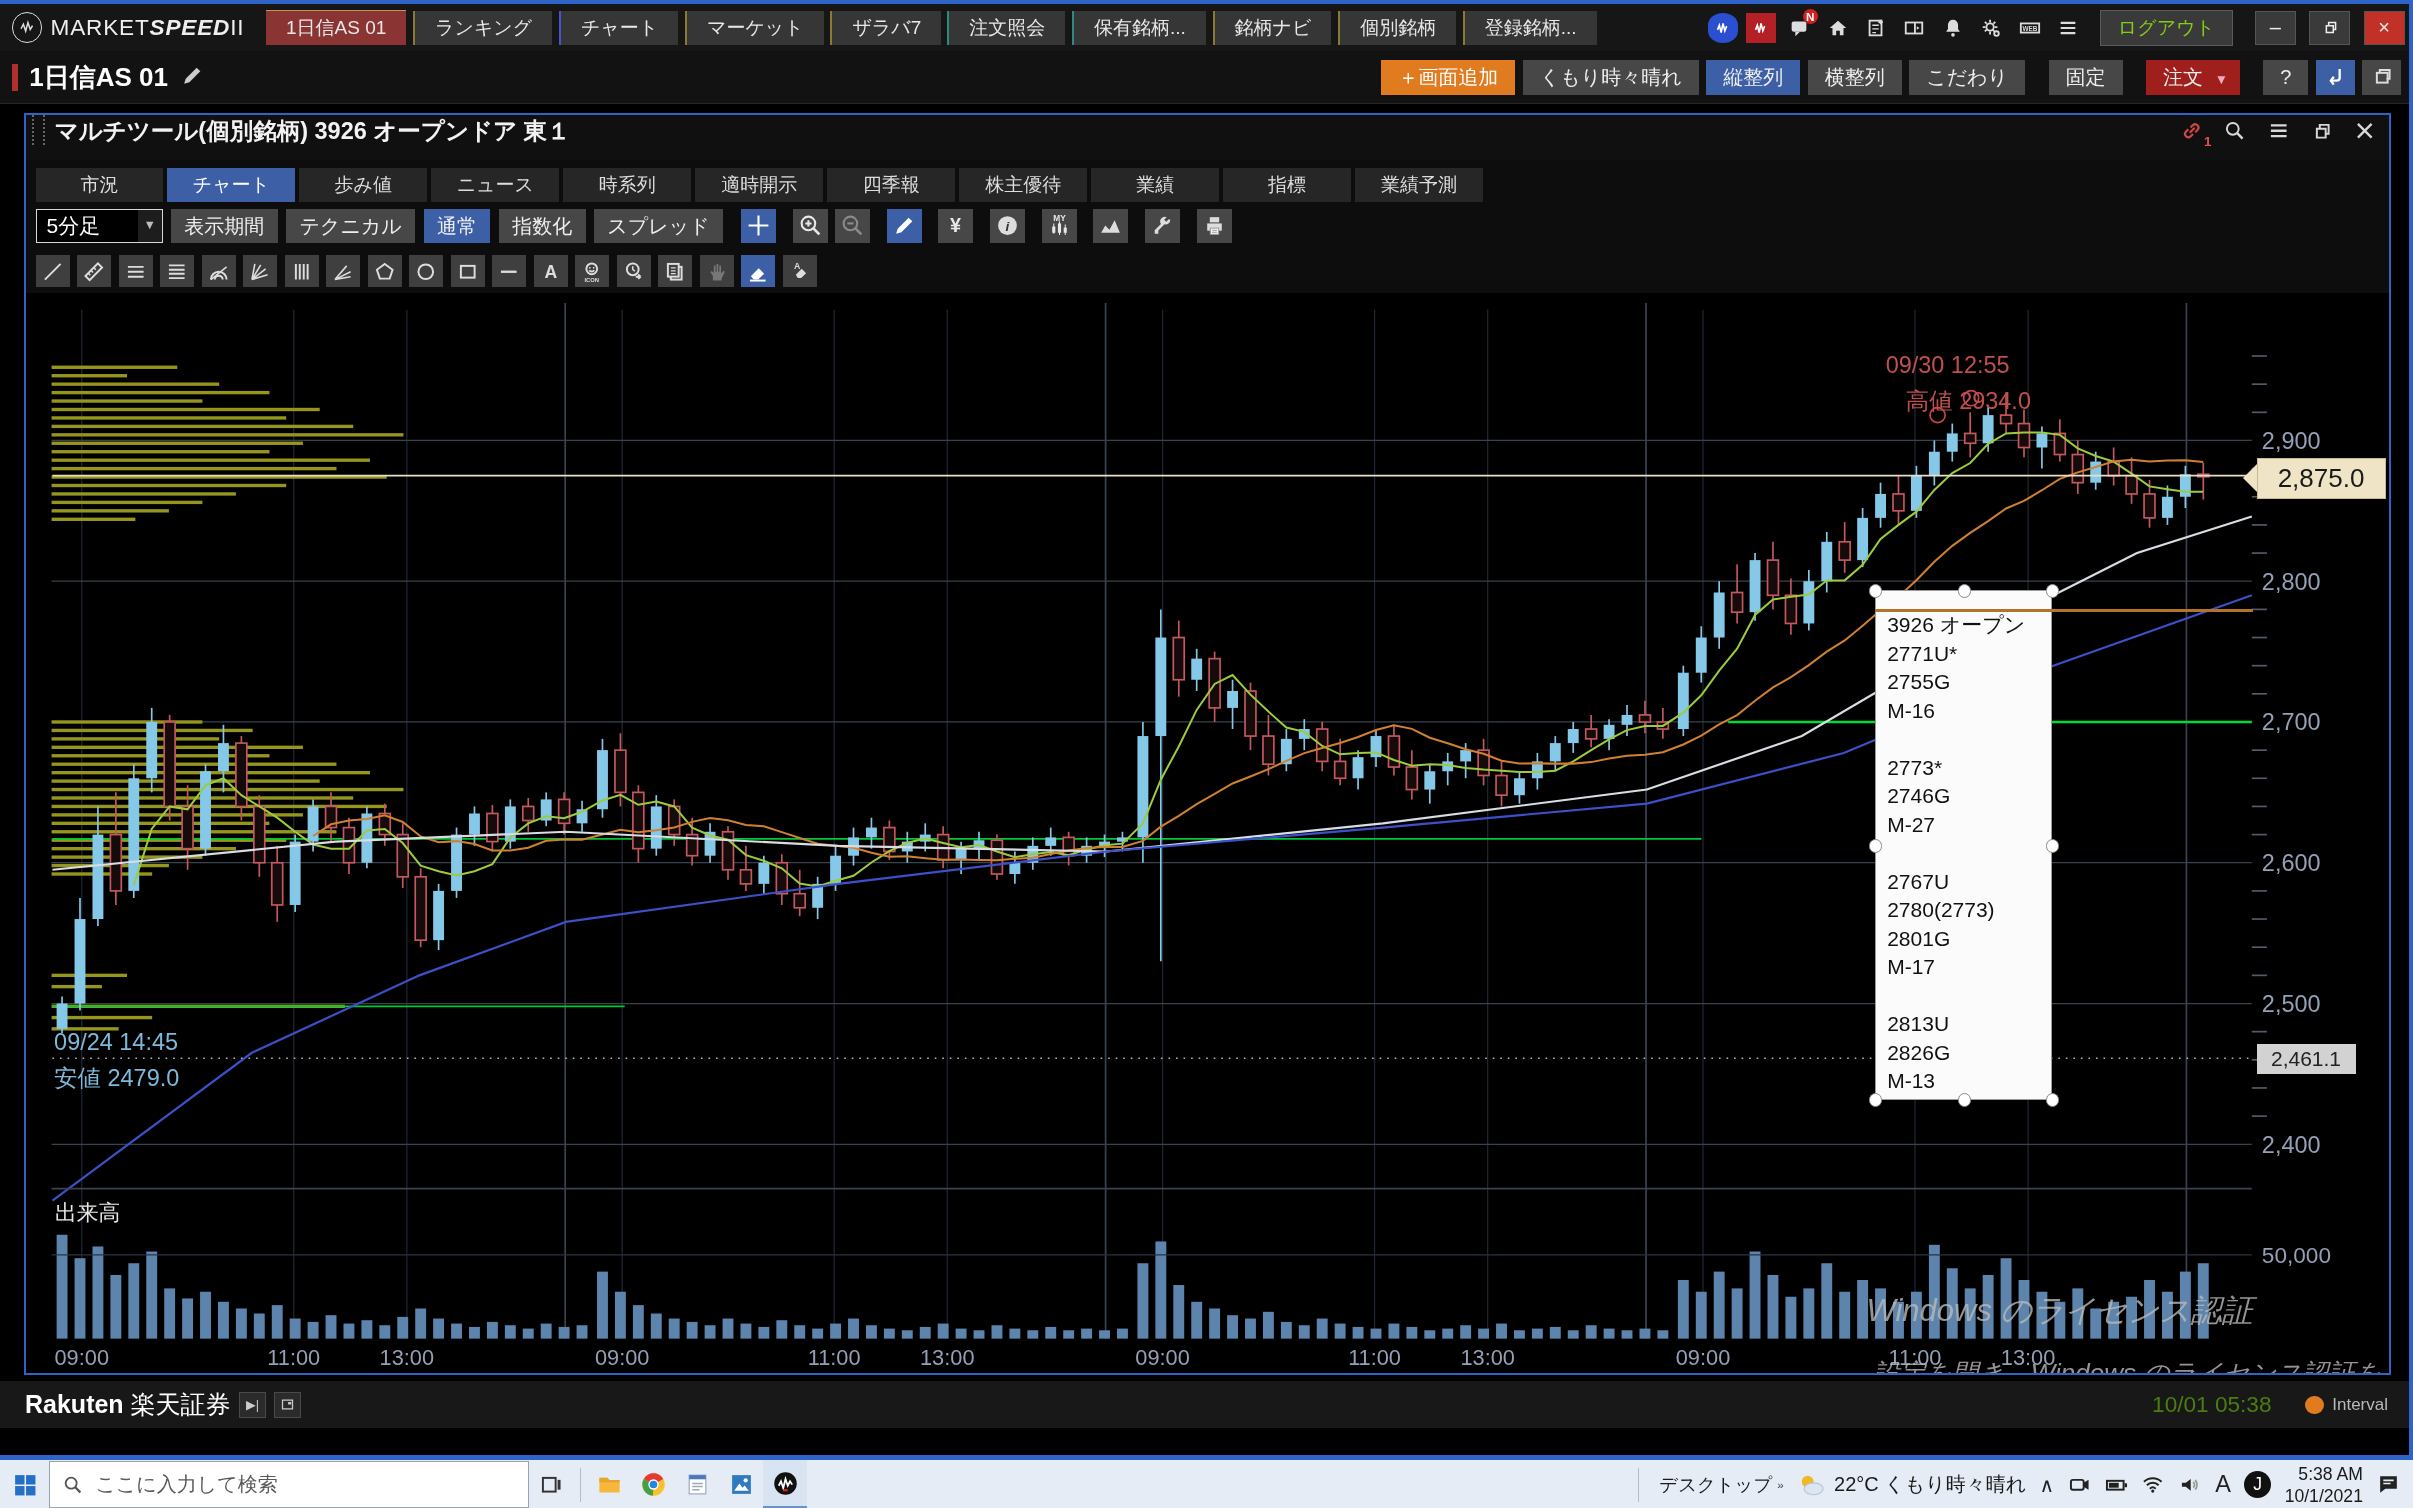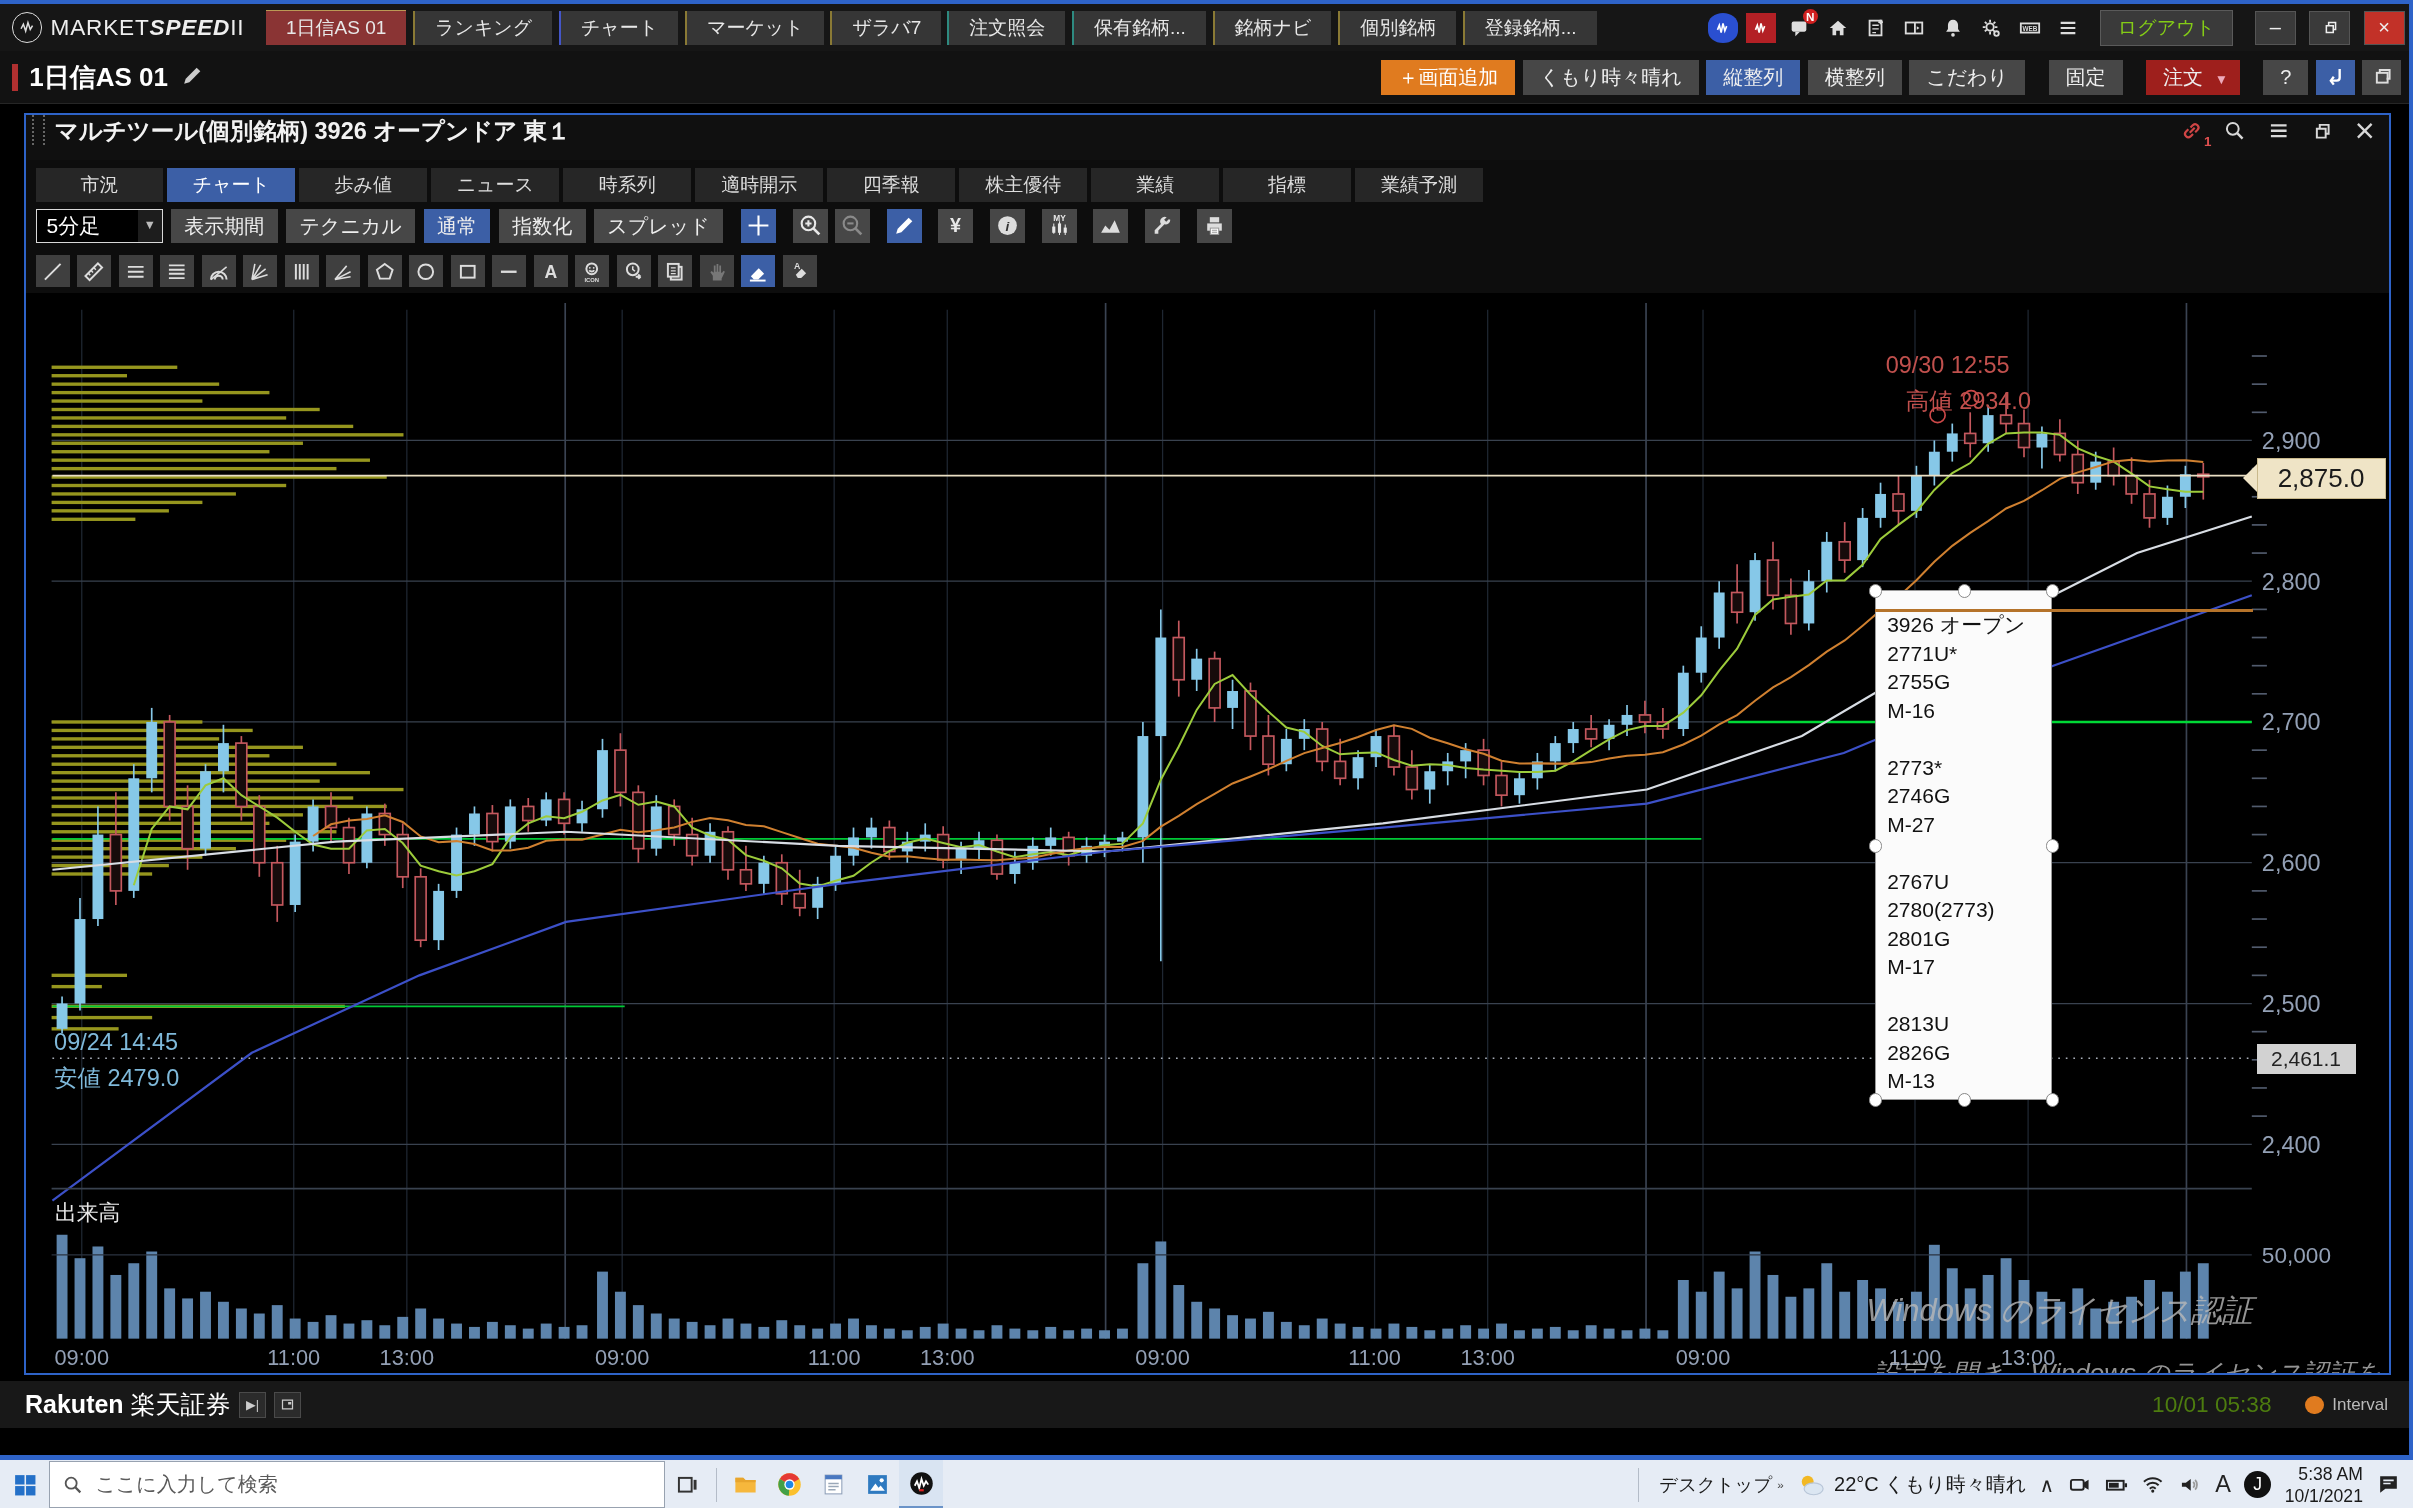--- a/index.html
+++ b/index.html
@@ -87,21 +87,21 @@
   .sbtn{width:25px;height:23.5px;background:#2b2b2b;border:0.8px solid #4a4a4a;color:#ccc;font-size:12.6px;
     display:flex;align-items:center;justify-content:center;margin-left:8.4px;}
   #sb-time{margin-left:auto;color:#4d7c0f;font-size:22.6px;}
   #interval{display:flex;align-items:center;gap:8.4px;margin-left:34px;color:#b9b9b9;font-size:17px;}
   #interval .dot{width:18.4px;height:18.4px;border-radius:50%;background:#e07b1f;}
   
   #bot-edge{height:5px;background:#2e63c8;margin-top:27px;}
   
   #taskbar{height:49px;background:#e6ecf5;display:flex;align-items:center;color:#1a1a1a;}
   .tb-start{width:49px;height:49px;display:flex;align-items:center;justify-content:center;}
-  #tb-search{width:616px;height:47px;background:#fff;border:0.8px solid #98a2b0;display:flex;align-items:center;
+  #tb-search{width:480px;height:47px;background:#fff;border:0.8px solid #98a2b0;display:flex;align-items:center;
     gap:11.7px;padding-left:11.7px;box-sizing:border-box;}
   #tb-search span{color:#5a5a5a;font-size:20px;}
   .tb-ic{width:44px;height:49px;display:flex;align-items:center;justify-content:center;}
   .tb-ic.appactive{border-bottom:3.4px solid #6a93c8;background:#d9e4f2;box-sizing:border-box;}
   .tb-sep{width:0.8px;height:34px;background:#b4bcc8;margin:0 6.7px;}
   #tb-right{margin-left:auto;display:flex;align-items:center;gap:13.4px;padding-right:11.7px;}
   #tb-desktop{display:flex;align-items:center;gap:5px;font-size:18.4px;}
   #tb-desktop .chs{color:#444;font-size:11.7px;line-height:10px;}
   #tb-weather{display:flex;gap:8.4px;font-size:20px;}
   .tray{font-size:20px;color:#222;display:flex;align-items:center;}

